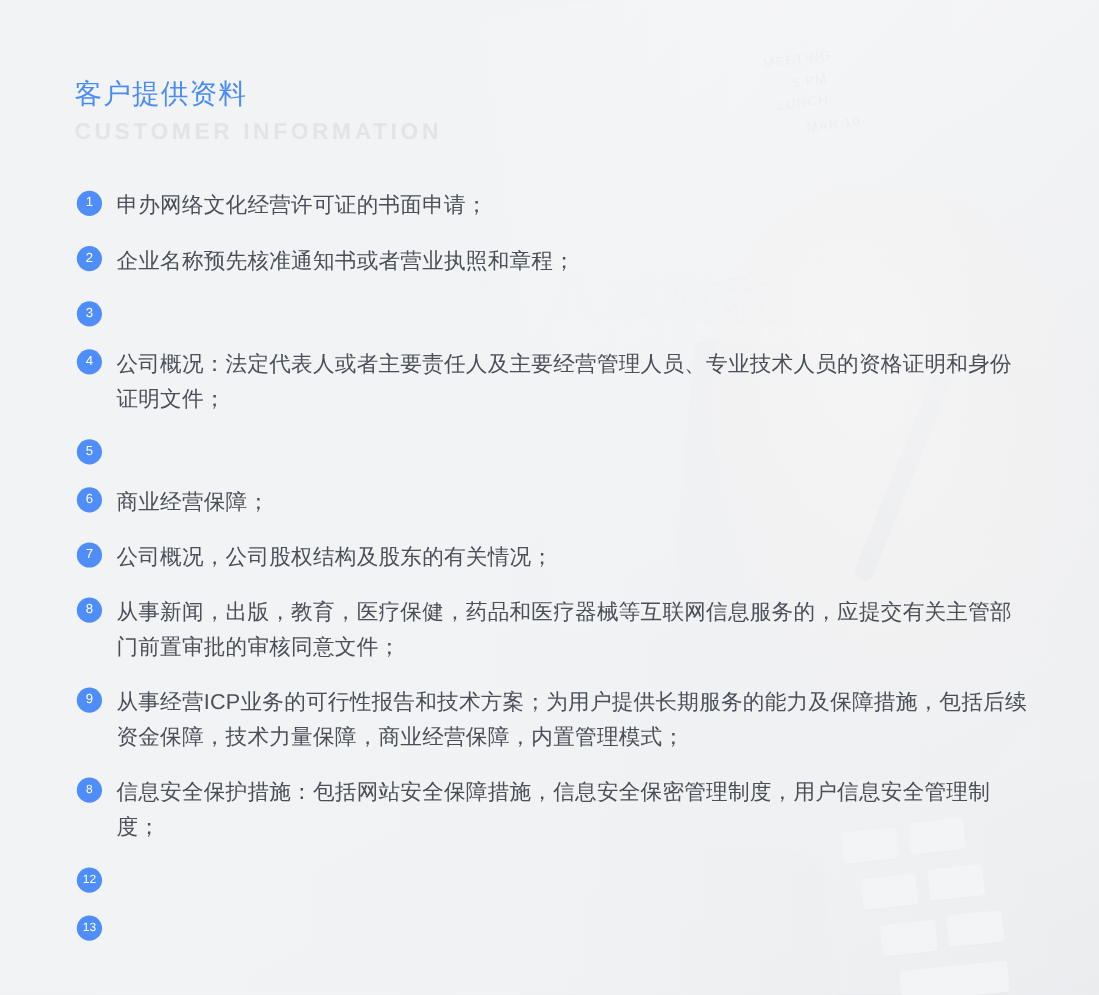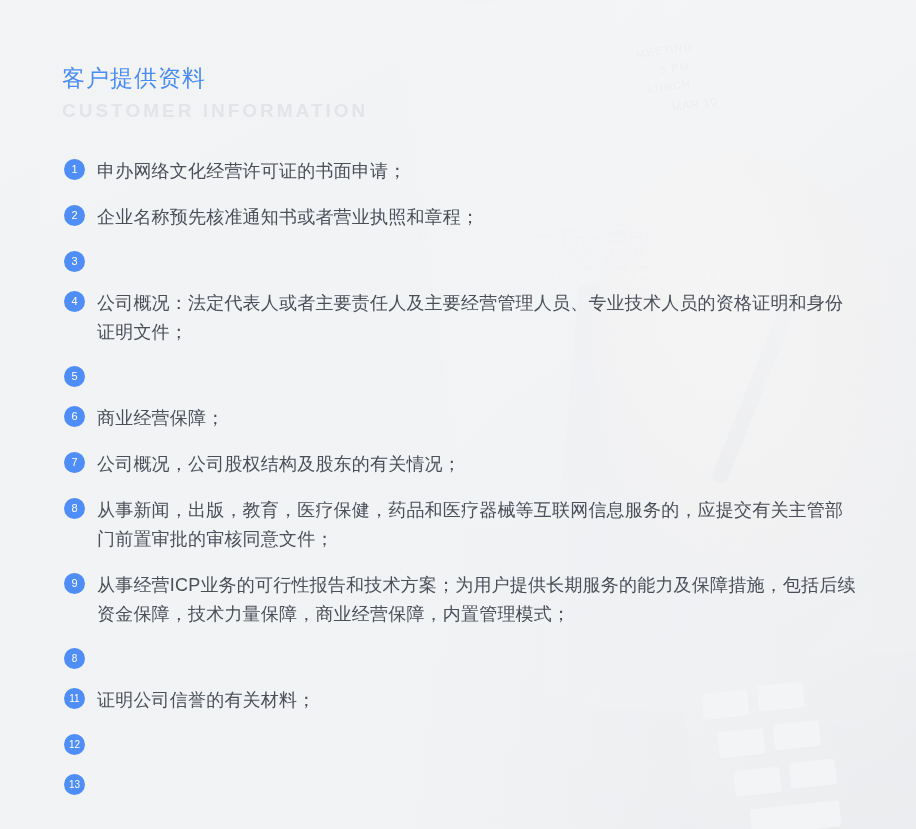--- a/index.html
+++ b/index.html
@@ -235,26 +235,23 @@
       <span class="text">从事新闻，出版，教育，医疗保健，药品和医疗器械等互联网信息服务的，应提交有关主管部门前置审批的审核同意文件；</span>
     </div>
 
     <div class="item">
       <span class="num">9</span>
       <span class="text">从事经营ICP业务的可行性报告和技术方案；为用户提供长期服务的能力及保障措施，包括后续资金保障，技术力量保障，商业经营保障，内置管理模式；</span>
     </div>
 
     <div class="item">
       <span class="num wide">8</span>
-    </div>
-
-    <div class="item">
-      <span class="num wide">11</span>
-      <span class="text">证明公司信誉的有关材料；</span>
-    </div>
+      <span class="text">信息安全保护措施：包括网站安全保障措施，信息安全保密管理制度，用户信息安全管理制度；</span>
+    </div>
+
 
     <div class="item">
       <span class="num wide">12</span>
     </div>
 
     <div class="item">
       <span class="num wide">13</span>
     </div>
 
   </div>

